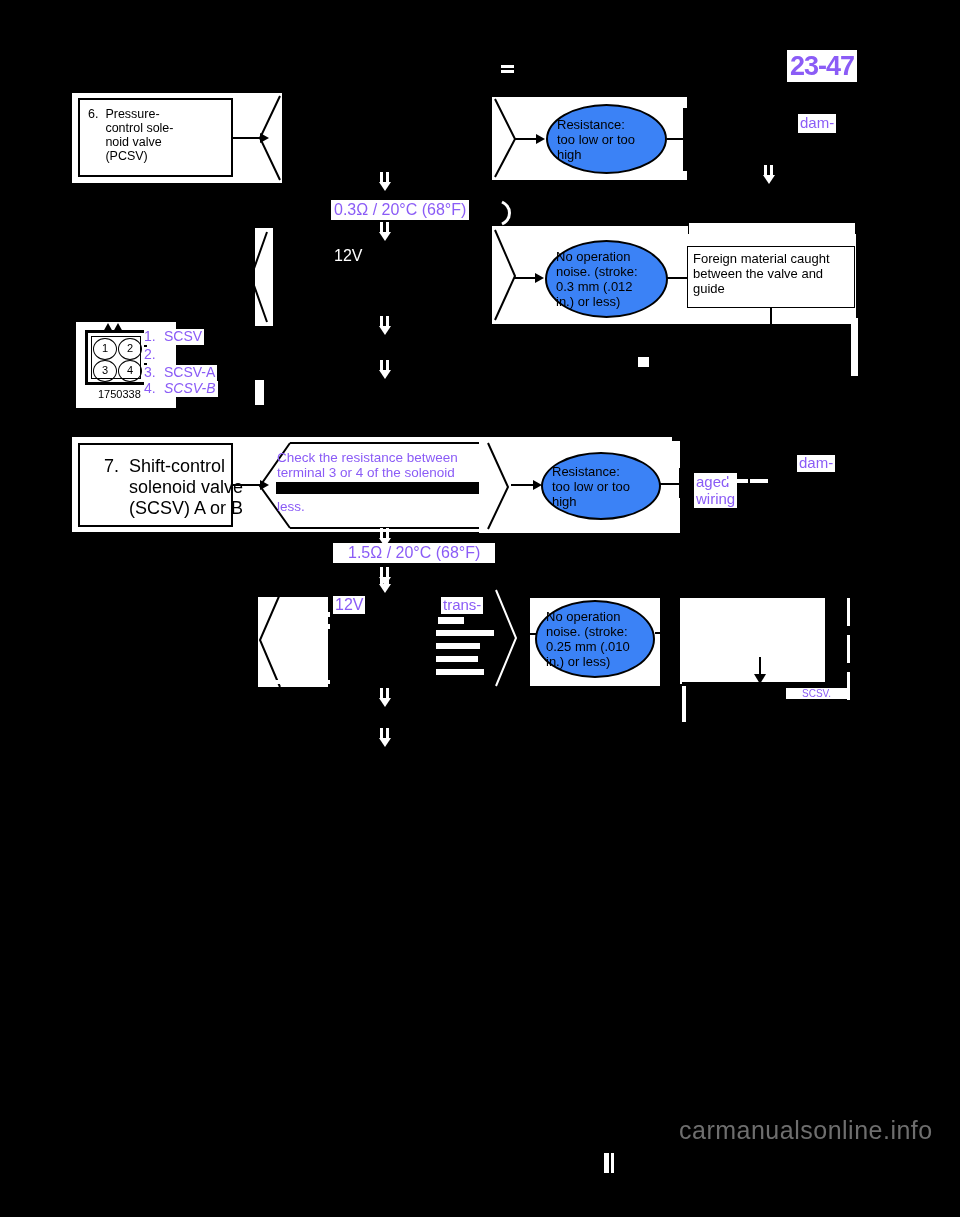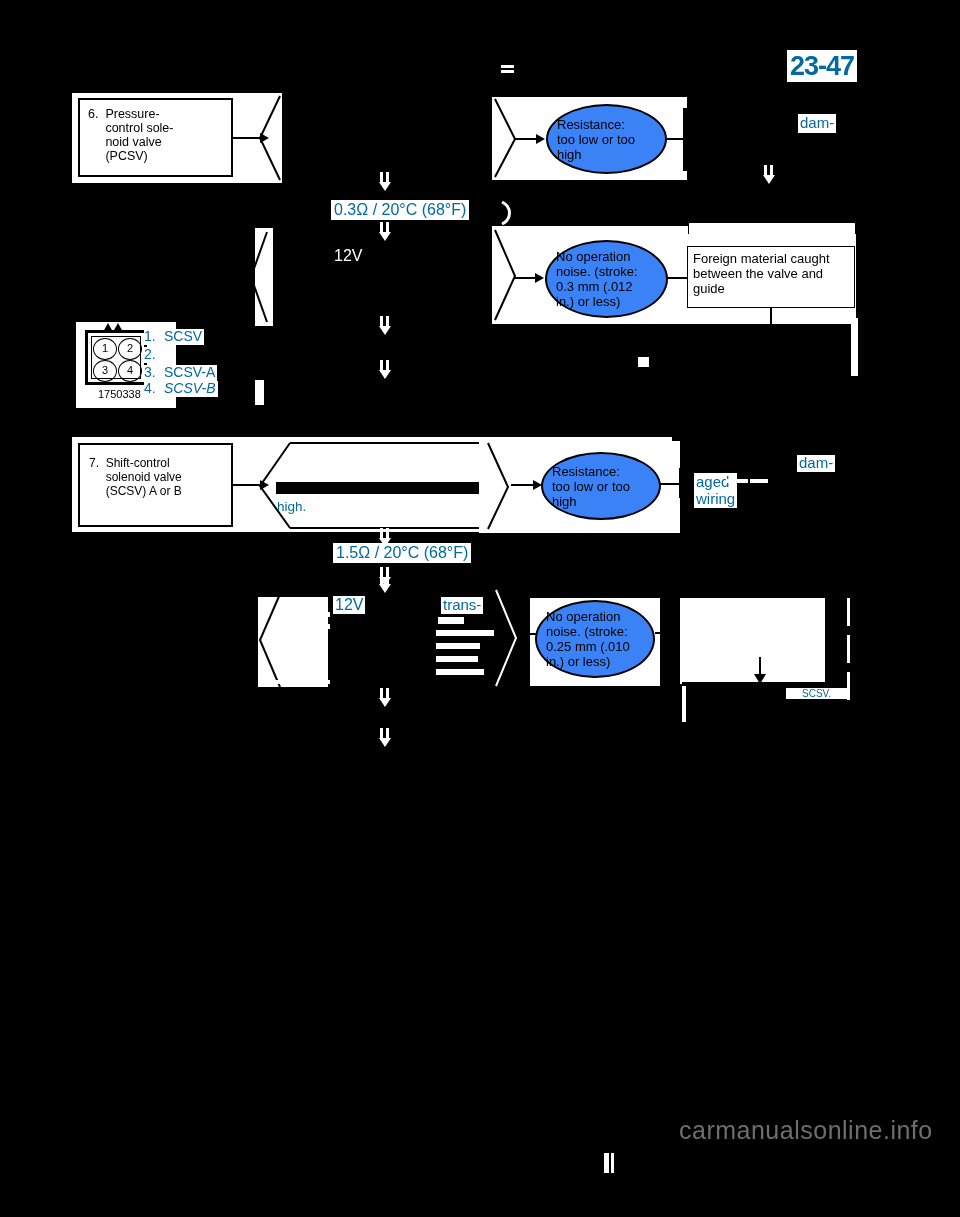--- a/index.html
+++ b/index.html
@@ -5,21 +5,21 @@
   html,body{margin:0;padding:0;background:#000;}
   body{
     width:960px;height:1217px;position:relative;overflow:hidden;
     font-family:"Liberation Sans", sans-serif;color:#000;
   }
   .page{position:absolute;inset:0;background:#000;}
 
   
   .w{position:absolute;background:#fff;}          
   .k{position:absolute;background:#000;}          
-  .txt{position:absolute;background:#fff;color:#0369a1;white-space:pre;line-height:1.12;}
+  .txt{position:absolute;background:#fff;color:#8b5cf6;white-space:pre;line-height:1.12;}
   .bold{font-weight:normal;}
   .box{position:absolute;background:#fff;border:2px solid #000;box-sizing:border-box;}
   .boxthin{position:absolute;background:#fff;border:1.5px solid #000;box-sizing:border-box;}
   .oval{position:absolute;background:#3b82f6;border:2px solid #000;border-radius:50%/50%;box-sizing:border-box;
         display:flex;align-items:center;}
   .oval > span{display:block;padding-left:9px;white-space:pre;}
   .boxtext{padding:5px 6px;white-space:pre;}
 
   
   .dn{position:absolute;width:12px;height:20px;}
@@ -173,45 +173,47 @@
   <div class="txt" style="left:144px;top:329px;font-size:14px;">1.</div>
   <div class="txt" style="left:162px;top:329px;font-size:14px;padding:0 2px;">SCSV</div>
   <div class="txt" style="left:144px;top:347px;font-size:14px;">2.</div>
   <div class="txt" style="left:144px;top:365px;font-size:14px;">3.</div>
   <div class="txt" style="left:162px;top:365px;font-size:14px;padding:0 2px;">SCSV-A</div>
   <div class="txt" style="left:144px;top:381px;font-size:14px;">4.</div>
   <div class="txt" style="left:162px;top:381px;font-size:14px;padding:0 2px;font-style:italic;">SCSV-B</div>
 
   <div class="w" style="left:72px;top:437px;width:600px;height:95px;"></div>
   <div class="box" style="left:78px;top:443px;width:155px;height:84px;">
-    <div class="boxtext bold" style="font-size:12px;padding-left:9px;padding-top:11px;"><span class="bold">7.</span>  <span style="display:inline-block;vertical-align:top;">Shift-control
+    <div class="boxtext bold" style="font-size:18px;padding-left:24px;padding-top:11px;"><span class="bold">7.</span>  <span style="display:inline-block;vertical-align:top;">Shift-control
 solenoid valve
 (SCSV) A or B</span></div>
   </div>
   <div class="har" style="left:233px;top:484px;width:28px;">
       <i></i>
     </div>
 
   <svg style="left:258px;top:442px;" width="410" height="88">
     <polyline points="32,1 2,44 32,86" fill="none" stroke="#000" stroke-width="2"></polyline>
     <line x1="32" y1="1" x2="382" y2="1" stroke="#000" stroke-width="2"></line>
     <line x1="32" y1="86" x2="382" y2="86" stroke="#000" stroke-width="2"></line>
     <polyline points="382,1 408,44 382,86" fill="none" stroke="#000" stroke-width="2"></polyline>
   </svg>
+  <div class="txt" style="left:277px;top:450px;font-size:13.5px;background:transparent;">Check the resistance between
+terminal 3 or 4 of the solenoid</div>
 
   <div class="k" style="left:276px;top:482px;width:232px;height:12px;"></div>
   <svg style="left:505px;top:481px;" width="14" height="14">
     <polygon points="0,0 13,7 0,13" fill="#000"></polygon>
   </svg>
-  <div class="txt" style="left:277px;top:499px;font-size:13.5px;background:transparent;">high.</div>
+  <div class="txt" style="left:277px;top:499px;font-size:13.5px;background:transparent;">less.</div>
 
   <div class="dn" style="left:379px;top:528px;">
       <i></i>
     </div>
-  <div class="txt" style="left:333px;top:543px;font-size:16px;padding:1px 3px;">1.5Ω / 20°C (68°F)</div>
+  <div class="txt" style="left:333px;top:543px;font-size:16px;padding:1px 15px;">1.5Ω / 20°C (68°F)</div>
   <div class="dn" style="left:379px;top:567px;">
       <i></i>
     </div>
 
   <div class="w" style="left:479px;top:441px;width:100px;height:92px;"></div>
   <div class="w" style="left:540px;top:441px;width:140px;height:92px;"></div>
   <svg style="left:486px;top:443px;" width="24" height="88">
     <polyline points="2,0 22,44 2,86" fill="none" stroke="#000" stroke-width="2"></polyline>
   </svg>
   <div class="har" style="left:511px;top:484px;width:23px;">

